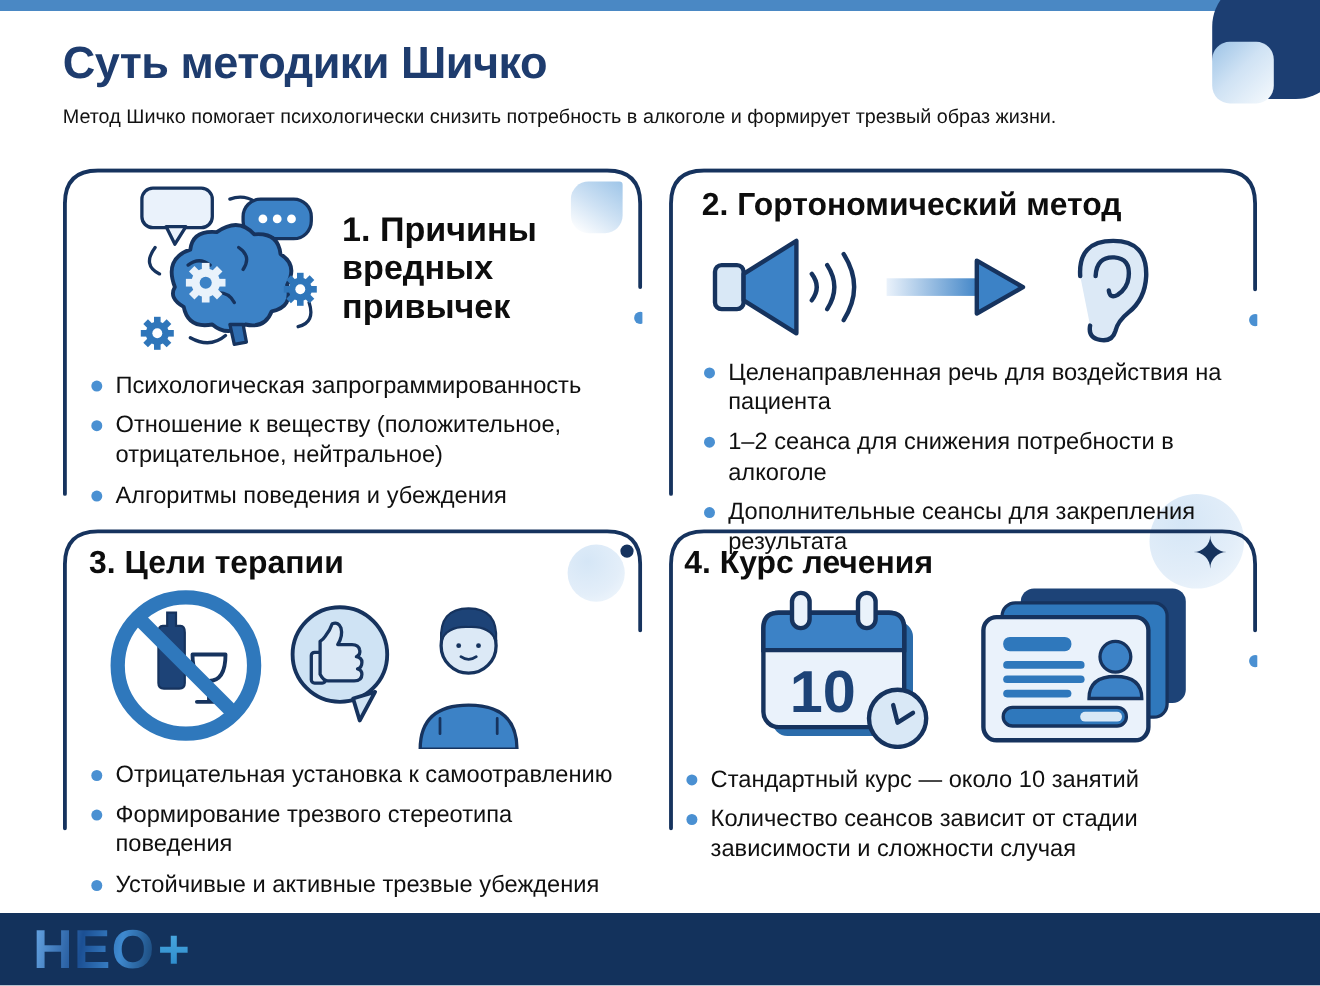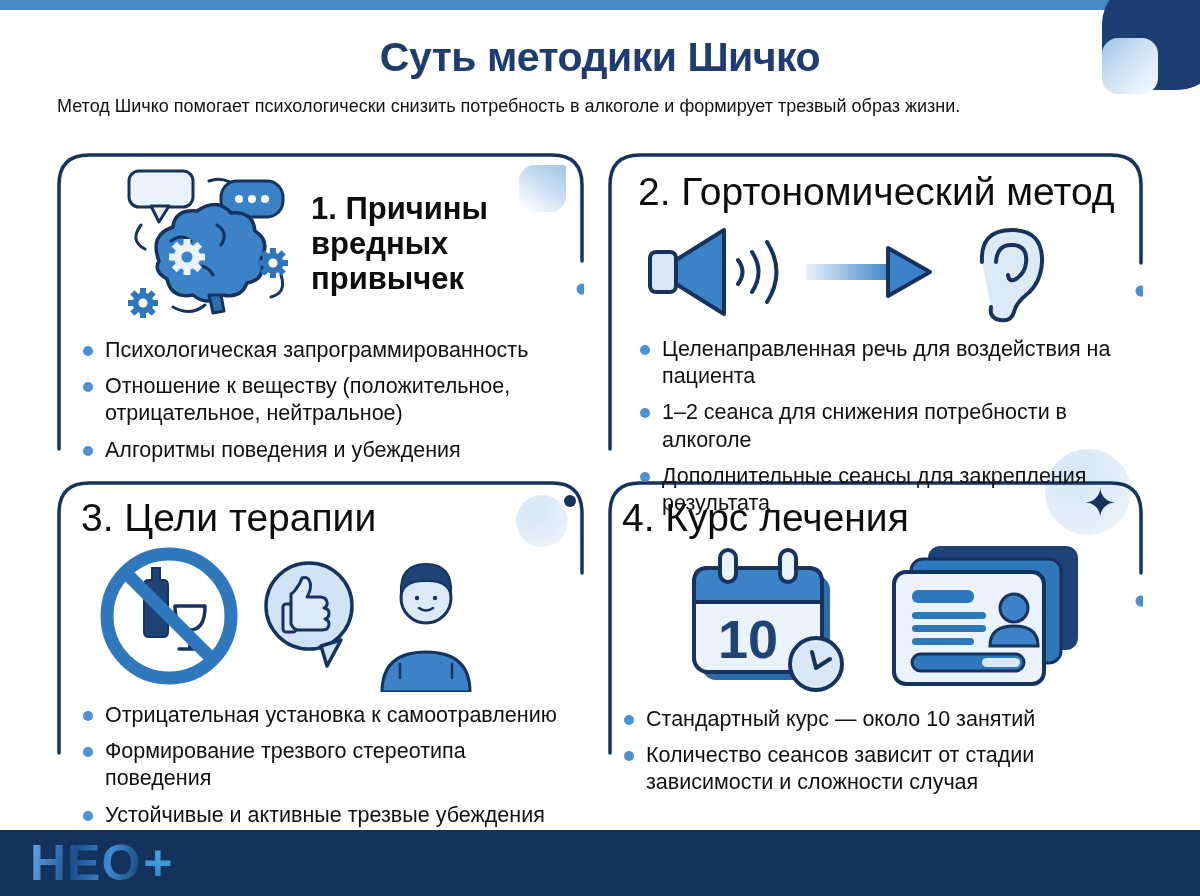--- a/index.html
+++ b/index.html
@@ -22,21 +22,21 @@
   .topbar{position:absolute;top:0;left:0;width:100%;height:10px;background:#4a88c4;}
   .corner-blob{
     position:absolute;top:-18px;right:-20px;width:118px;height:108px;
     background:#1c3e72;border-radius:42px;z-index:2;
   }
   .corner-square{
     position:absolute;top:38px;right:42px;width:56px;height:56px;border-radius:16px;
     background:linear-gradient(135deg,#9cc3e6 0%,#cfe2f4 45%,#f6fafd 100%);z-index:3;
   }
   header{padding:34px 57px 0;position:relative;z-index:1;}
-  h1{font-size:41px;font-weight:700;color:var(--deep);letter-spacing:-0.5px;text-align:center;}
+  h1{font-size:41px;font-weight:700;color:var(--deep);letter-spacing:-0.5px;}
   .subtitle{margin-top:14px;font-size:18px;line-height:1.32;max-width:1020px;color:#121212;}
   .grid{
     margin:34px 57px 0;
     display:grid;
     grid-template-columns:527px 535px;
     grid-template-rows:303px 287px;
     gap:25px 24px;
   }
   .card{position:relative;}
   .frame{position:absolute;inset:0;z-index:2;pointer-events:none;}
@@ -44,21 +44,21 @@
   
   .c1-inner{padding:12px 18px 0 24px;}
   .c1head{display:flex;align-items:flex-start;justify-content:center;}
   .c1head h2{margin-top:26px;margin-left:10px;font-size:31px;line-height:1.13;font-weight:800;max-width:215px;}
   .teardrop{
     position:absolute;right:18px;top:12px;width:47px;height:47px;z-index:1;
     border-radius:16px 3px 16px 16px;
     background:linear-gradient(215deg,#9ec5e8 0%,#cfe2f4 50%,#ffffff 95%);
   }
   
-  .cardhead h2{font-size:39px;font-weight:400;line-height:1.1;}
+  .cardhead h2{font-size:29px;font-weight:700;line-height:1.1;}
   .c2-inner{padding:18px 20px 0 30px;}
   .c3-inner{padding:16px 18px 0 24px;}
   .c4-inner{padding:16px 18px 0 14px;}
   .iconrow{display:flex;justify-content:flex-start;}
   
   ul.bullets{list-style:none;margin-top:12px;}
   ul.bullets li{
     position:relative;padding-left:24px;margin-bottom:9px;
     font-size:21.5px;line-height:1.27;color:#101010;
   }

